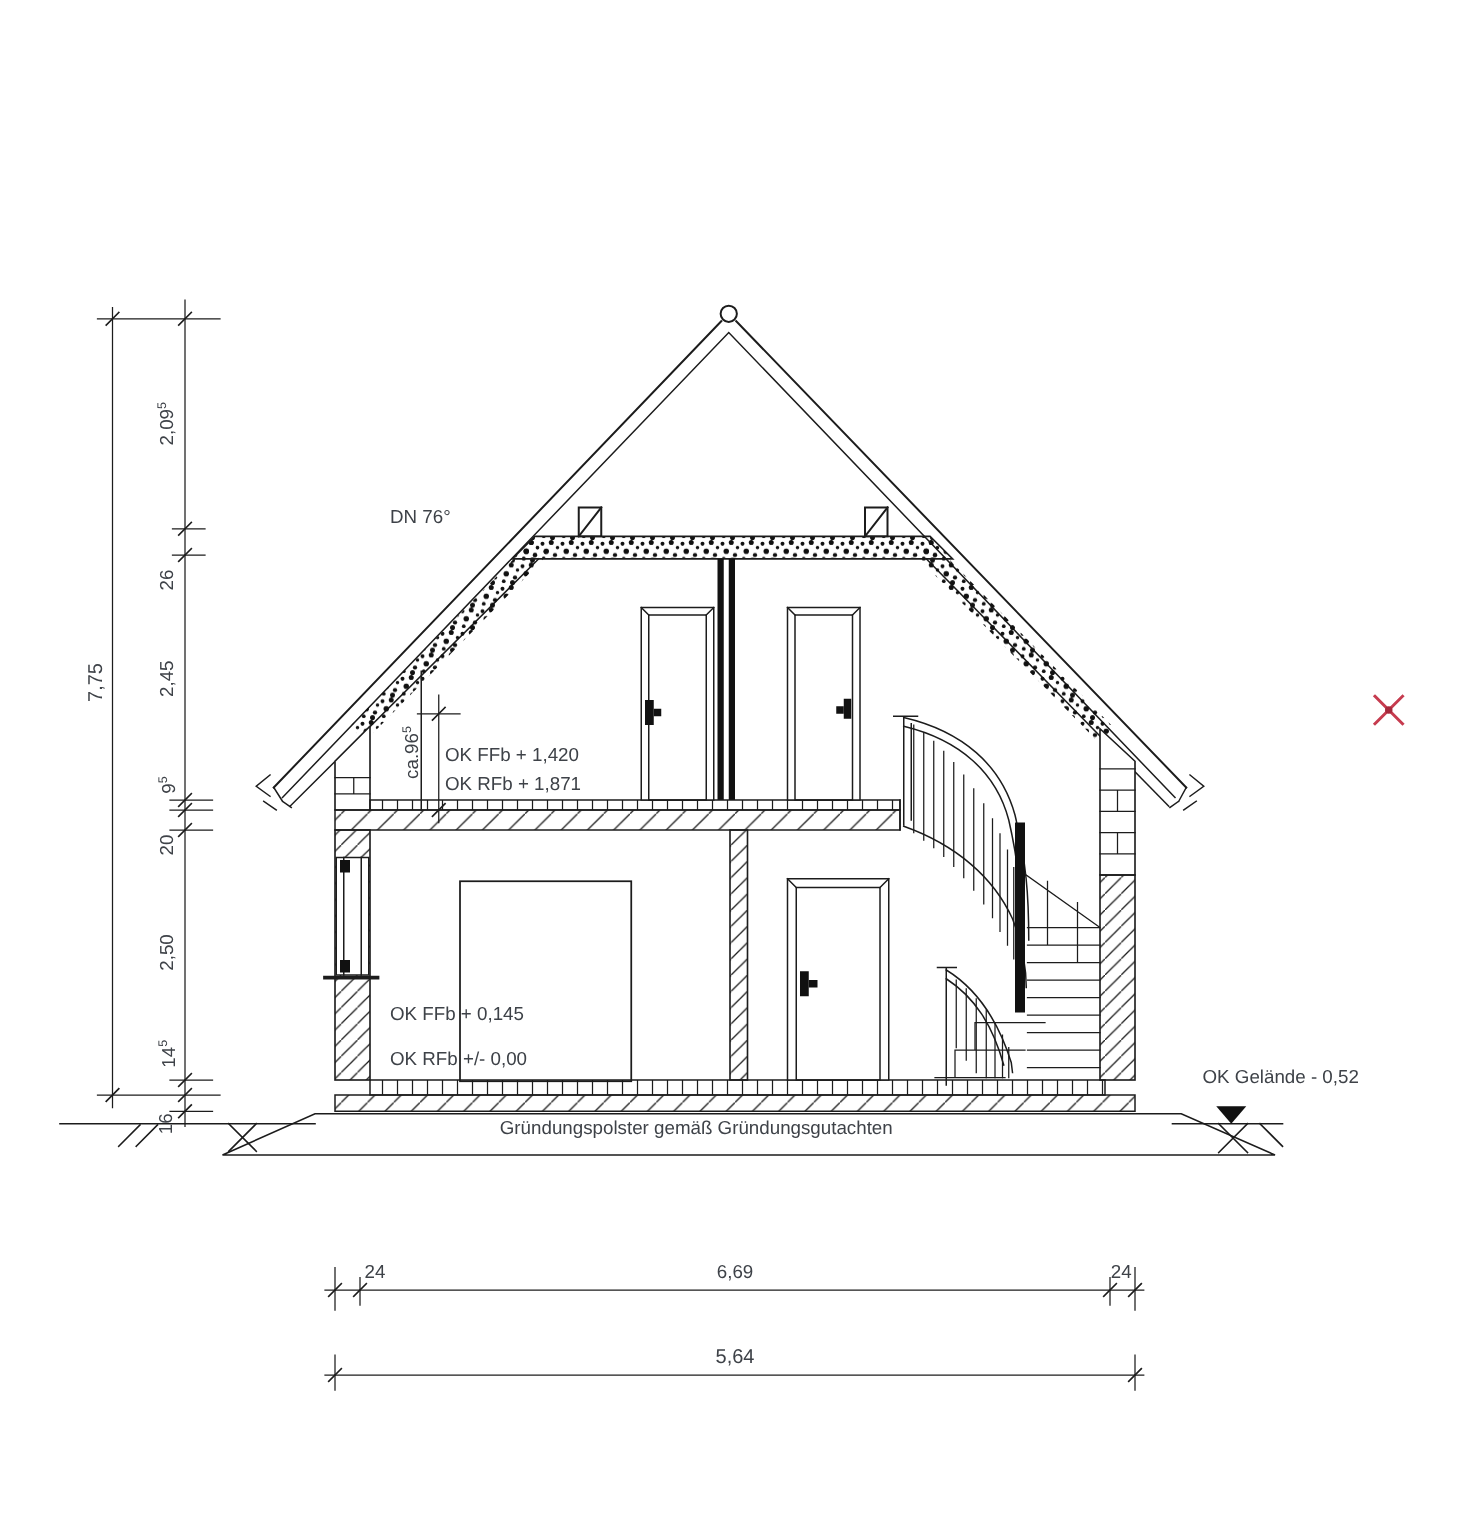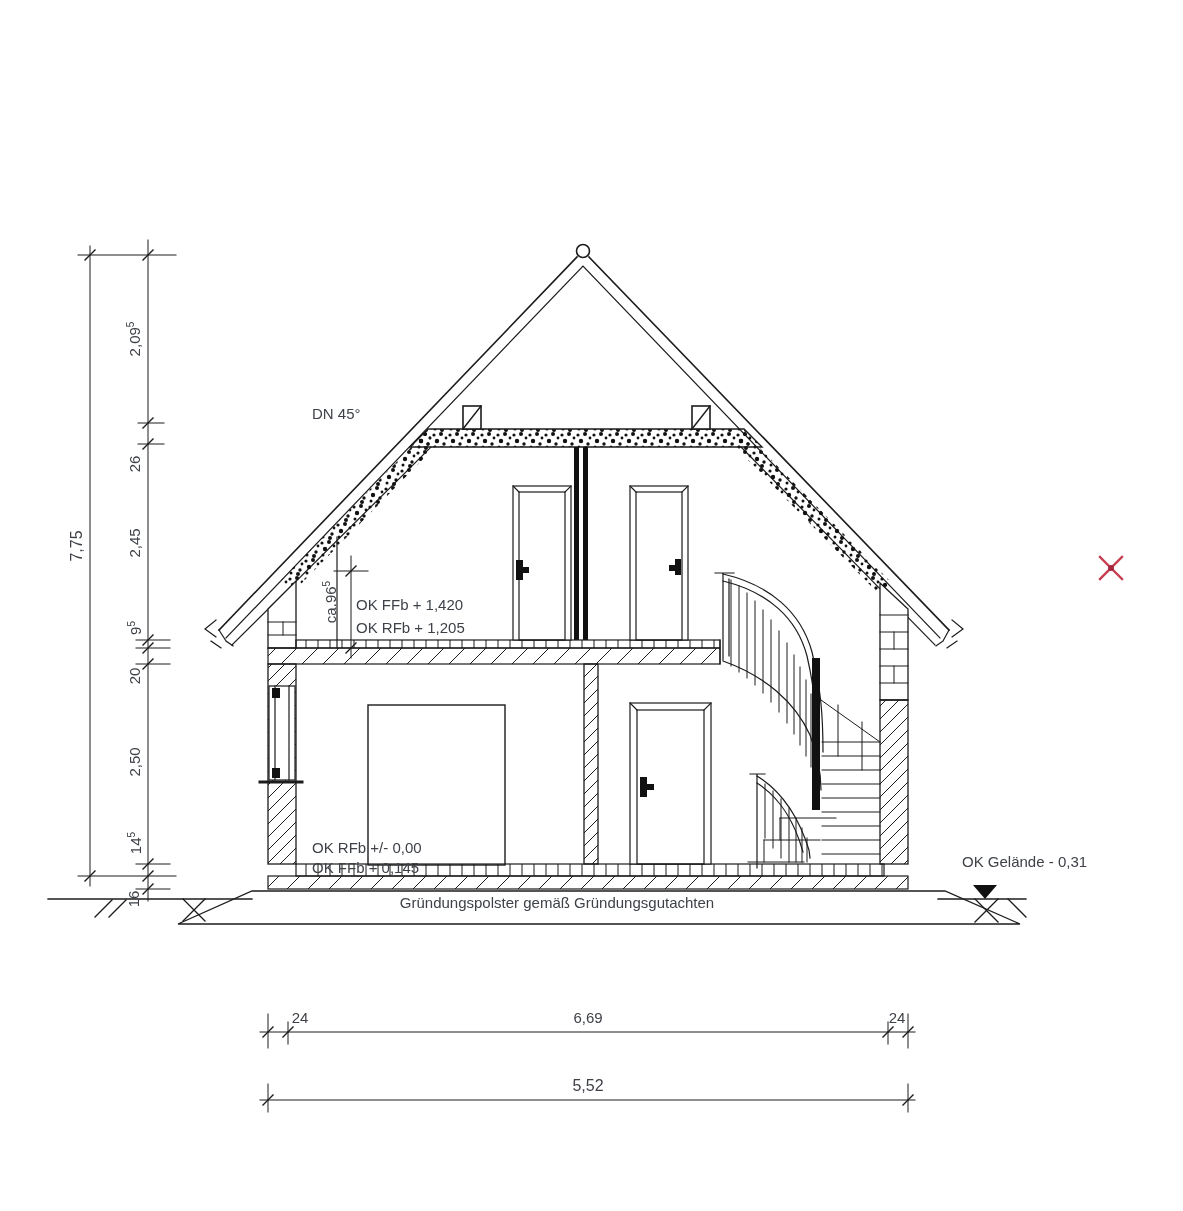--- a/index.html
+++ b/index.html
@@ -175,42 +175,42 @@
     <path d="M268,1084 V1112 M908,1084 V1112"></path>
     <path d="M263,1105 L273,1095 M903,1105 L913,1095" stroke-width="1.4"></path>
   </g>
 
   <g stroke="#c63c4f" stroke-width="2.4">
     <path d="M1100,557 L1122,579 M1122,557 L1100,579"></path>
     <circle cx="1111" cy="568" r="3" fill="#a5293c" stroke="none"></circle>
   </g>
 </svg>
 
-  <div class="lbl" style="left:312px;top:406px">DN 45°</div>
+  <div class="lbl" style="left:312px;top:406px">DN 76°</div>
 
   <div class="lbl rot" style="left:331px;top:602px"><span>ca.96</span><sup>5</sup></div>
 
   <div class="lbl" style="left:356px;top:597px">OK FFb + 1,420</div>
-  <div class="lbl" style="left:356px;top:620px">OK RFb + 1,205</div>
-
-  <div class="lbl" style="left:312px;top:860px">OK FFb + 0,145</div>
+  <div class="lbl" style="left:356px;top:620px">OK RFb + 1,871</div>
+
+  <div class="lbl" style="left:312px;top:804px">OK FFb + 0,145</div>
   <div class="lbl" style="left:312px;top:840px">OK RFb +/- 0,00</div>
 
   <div class="lbl ctr" style="left:557px;top:895px">Gründungspolster gemäß Gründungsgutachten</div>
 
-  <div class="lbl" style="left:962px;top:854px">OK Gelände  - 0,31</div>
+  <div class="lbl" style="left:962px;top:854px">OK Gelände  - 0,52</div>
 
   <div class="lbl rot big" style="left:77px;top:546px">7,75</div>
   <div class="lbl rot" style="left:135px;top:339px"><span>2,09</span><sup>5</sup></div>
   <div class="lbl rot" style="left:135px;top:464px"><span>26</span><sup></sup></div>
   <div class="lbl rot" style="left:135px;top:543px"><span>2,45</span><sup></sup></div>
   <div class="lbl rot" style="left:136px;top:628px"><span>9</span><sup>5</sup></div>
   <div class="lbl rot" style="left:135px;top:676px"><span>20</span><sup></sup></div>
   <div class="lbl rot" style="left:135px;top:762px"><span>2,50</span><sup></sup></div>
   <div class="lbl rot" style="left:136px;top:843px"><span>14</span><sup>5</sup></div>
   <div class="lbl rot" style="left:134px;top:899px"><span>16</span><sup></sup></div>
 
   <div class="lbl ctr" style="left:300px;top:1010px">24</div>
   <div class="lbl ctr" style="left:588px;top:1010px">6,69</div>
   <div class="lbl ctr" style="left:897px;top:1010px">24</div>
-  <div class="lbl ctr big" style="left:588px;top:1077px">5,52</div>
+  <div class="lbl ctr big" style="left:588px;top:1077px">5,64</div>
 
 </div>
 
 </body></html>

